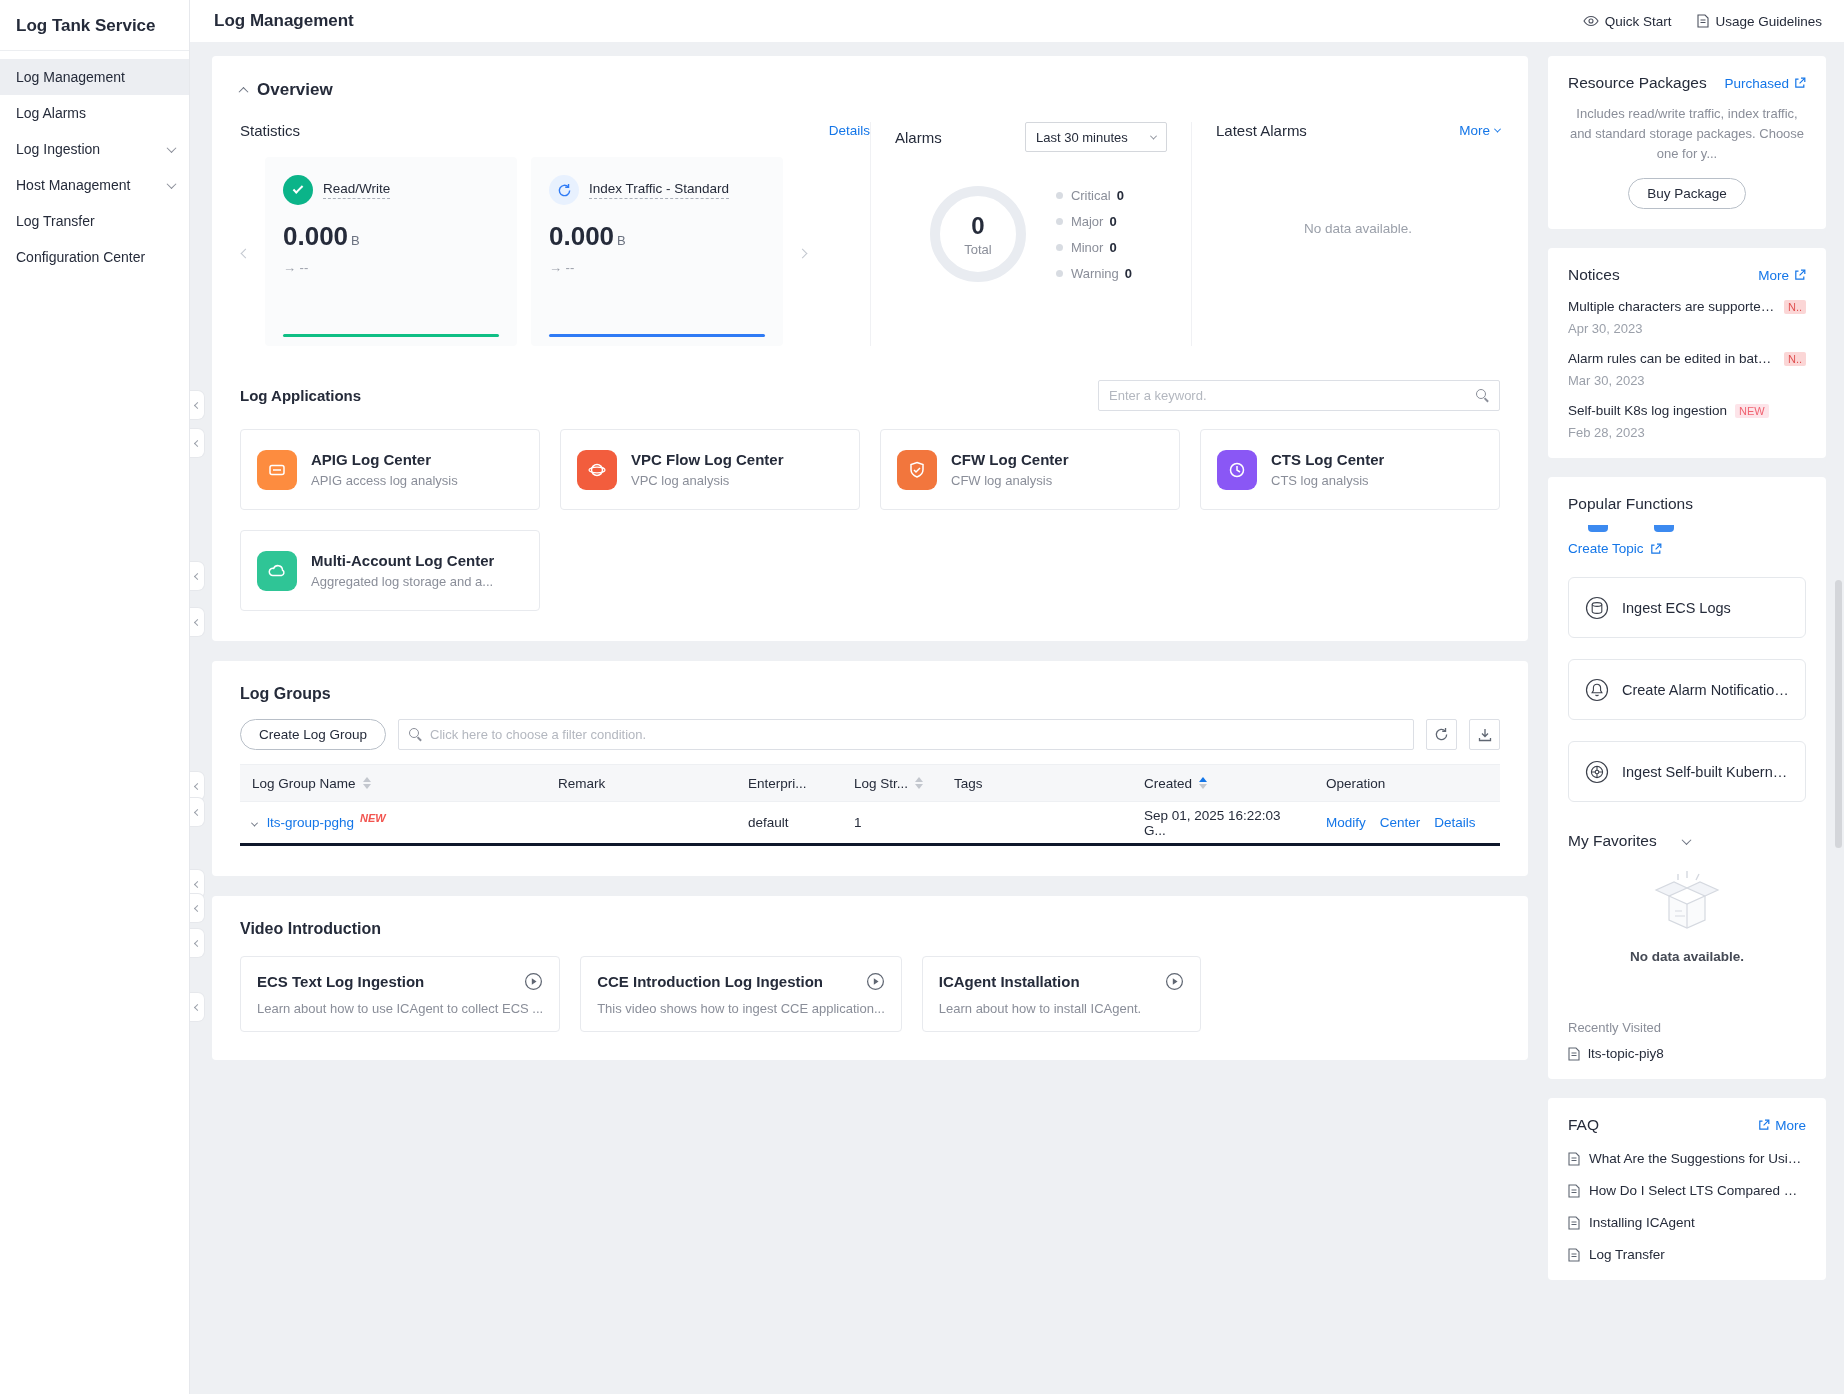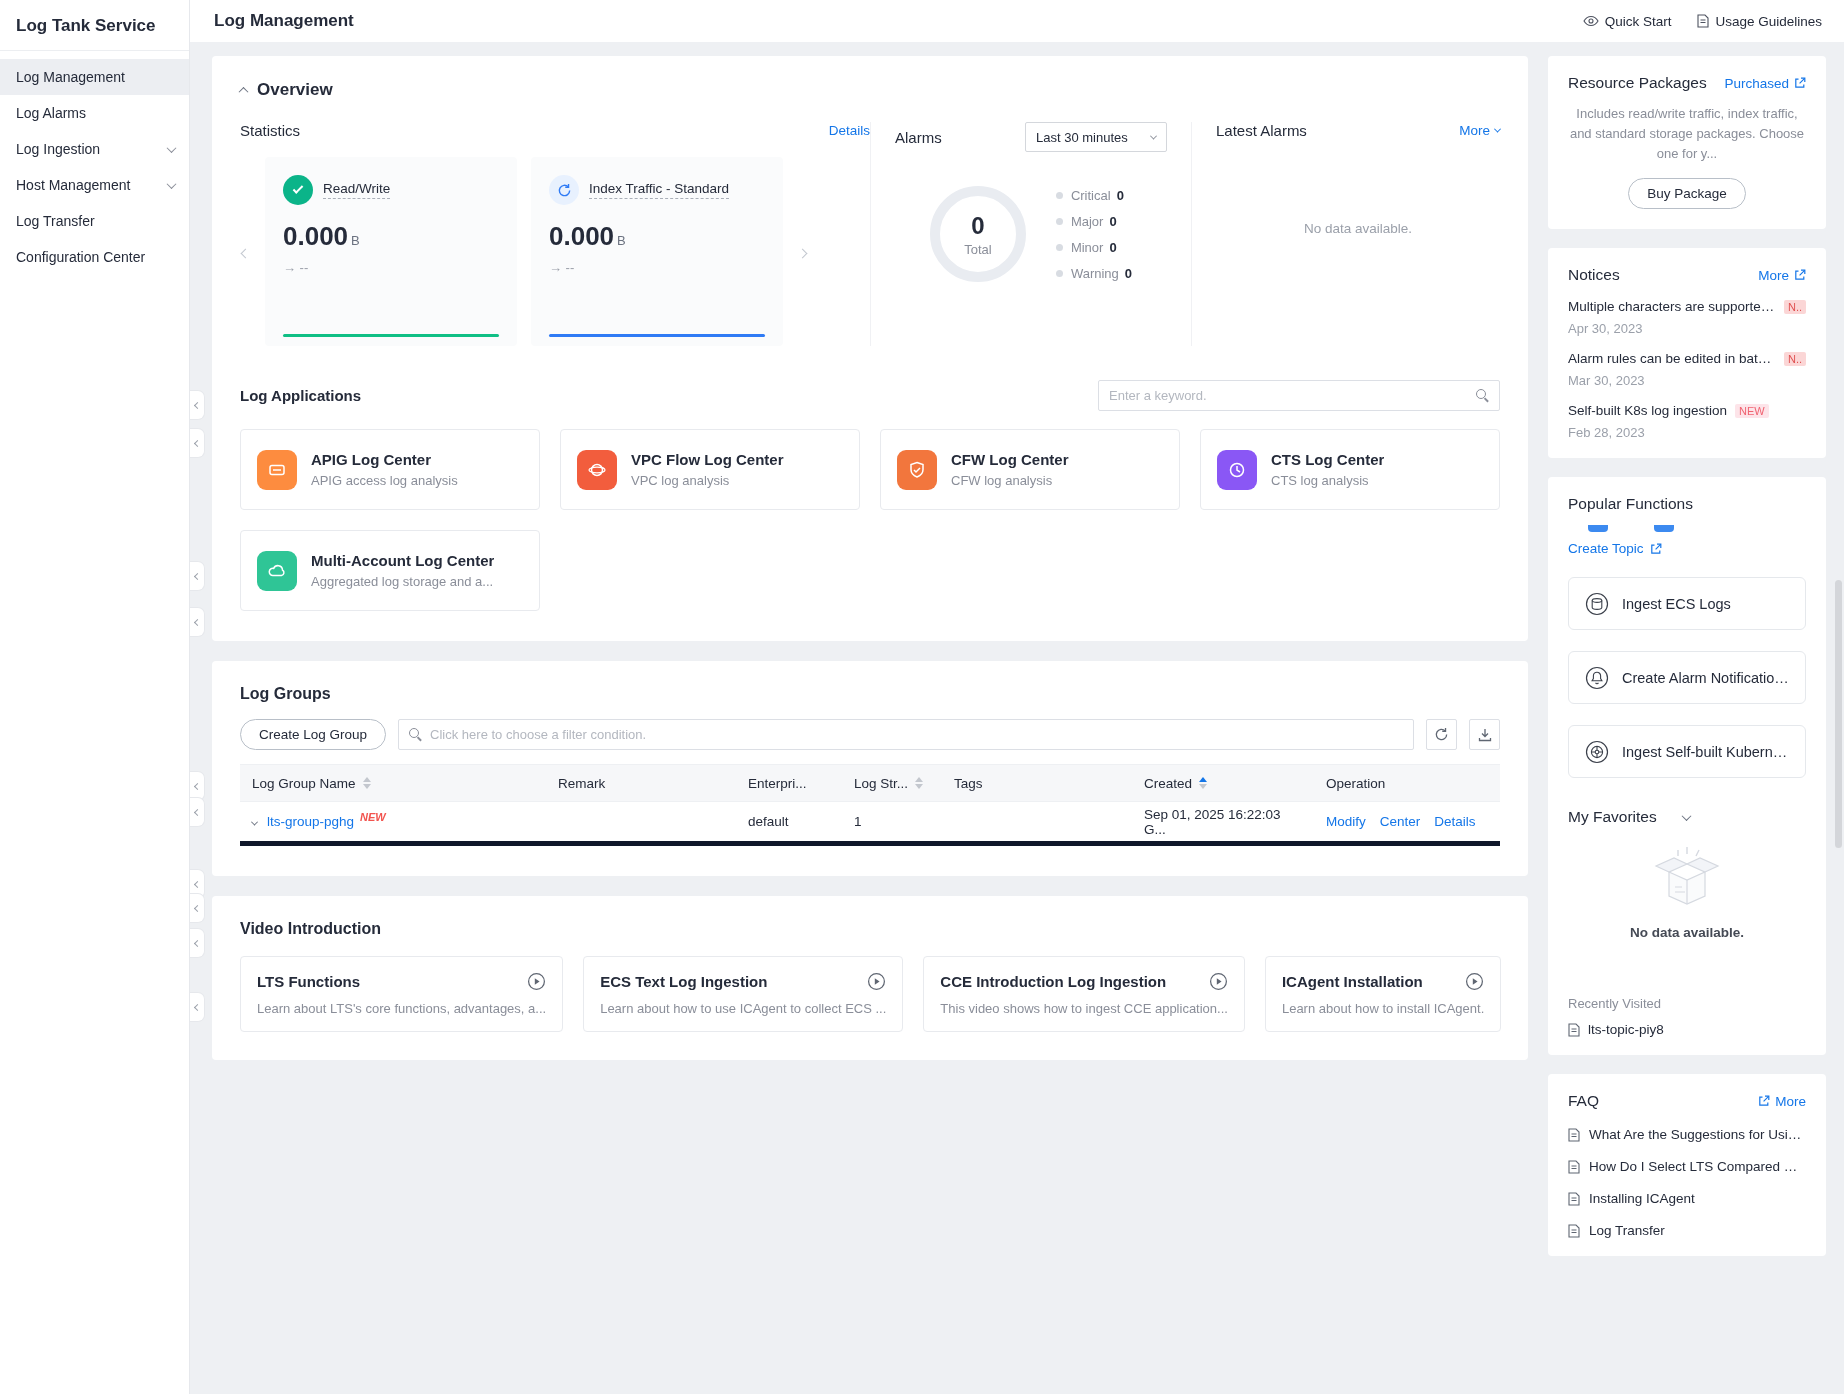--- a/index.html
+++ b/index.html
@@ -112,21 +112,21 @@
   .tbl { margin-top:14px; }
   .tbl-head, .tbl-row { display:grid; grid-template-columns:306px 190px 106px 100px 190px 182px 1fr; align-items:center; }
   .tbl-head { background:#f6f7f9; height:38px; border-top:1px solid #eef0f3; border-bottom:1px solid #eef0f3; }
   .th { font-size:13.5px; color:#252b3a; padding:0 12px; display:flex; align-items:center; position:relative; cursor:pointer; }
   .th:not(:last-child)::after { content:""; position:absolute; right:0; top:11px; bottom:11px; width:1px; background:#e4e7eb; }
   .sort { display:inline-flex; flex-direction:column; gap:2px; margin-left:7px; }
   .sort i { width:0; height:0; border-left:4px solid transparent; border-right:4px solid transparent; }
   .sort .t { border-bottom:5px solid #c3c7ce; }
   .sort .b { border-top:5px solid #c3c7ce; }
   .sort.active .t { border-bottom-color:#1476e8; }
-  .tbl-row { height:44px; border-bottom:5px solid #0f172a; font-size:13.5px; }
+  .tbl-row { height:44px; border-bottom:3px solid #0f172a; font-size:13.5px; }
   .td { padding:0 12px; display:flex; align-items:center; min-width:0; }
   .row-expander { color:#6b7280; margin-right:10px; cursor:pointer; }
   .name-link { color:#1476e8; cursor:pointer; white-space:nowrap; }
   .new-badge { color:#f2544f; font-style:italic; font-weight:bold; font-size:11px; margin-left:6px; position:relative; top:-5px; }
   .op-link { color:#1476e8; cursor:pointer; margin-right:14px; font-size:13.5px; }
 
   
   .video-card { margin-top:20px; padding:24px 28px 28px 28px; }
   .video-grid { display:grid; grid-template-columns:repeat(4,1fr); gap:20px; margin-top:18px; }
   .v-card { border:1px solid #e8eaee; border-radius:4px; padding:15px 16px; cursor:pointer; }
@@ -148,21 +148,21 @@
   .notice-text { font-size:13.5px; color:#252b3a; white-space:nowrap; overflow:hidden; text-overflow:ellipsis; cursor:pointer; }
   .n-badge { flex-shrink:0; font-size:11px; color:#e05252; background:#fbd6d6; border-radius:2px; padding:1px 4px; }
   .n-badge.lite { background:#fde4e9; color:#f06371; }
   .notice-date { font-size:13px; color:#9ba0aa; margin-top:7px; }
 
   .clipped-icons { height:10px; overflow:hidden; margin-top:12px; }
   .clipped-icons .inner { display:flex; gap:46px; padding-left:20px; margin-top:-13px; }
   .mini-ico { width:20px; height:20px; border-radius:4px; background:#3c8af0; }
   .create-topic { margin-top:6px; display:flex; align-items:center; gap:6px; font-size:13.5px; color:#1476e8; cursor:pointer; }
 
-  .pf-btn { height:53px; border:1px solid #e5e8ec; border-radius:6px; display:flex; align-items:center; gap:13px; padding:0 16px; margin-top:21px; font-size:14.5px; cursor:pointer; color:#252b3a; }
+  .pf-btn { height:61px; border:1px solid #e5e8ec; border-radius:6px; display:flex; align-items:center; gap:13px; padding:0 16px; margin-top:21px; font-size:14.5px; cursor:pointer; color:#252b3a; }
   .pf-btn svg { color:#3b404b; flex-shrink:0; }
   .pf-label { white-space:nowrap; overflow:hidden; text-overflow:ellipsis; }
 
   .fav-head { display:flex; align-items:center; gap:26px; margin-top:30px; }
   .fav-head .chev { color:#6b7280; cursor:pointer; }
   .fav-empty { text-align:center; margin-top:18px; }
   .fav-empty-text { font-size:13.5px; color:#454a55; font-weight:bold; margin-top:8px; }
   .recent-label { font-size:13px; color:#8a8e99; margin-top:56px; }
   .recent-item { display:flex; align-items:center; gap:8px; margin-top:11px; font-size:13.5px; color:#252b3a; cursor:pointer; }
   .recent-item svg { color:#5f6672; }
@@ -472,30 +472,20 @@
               </div>
             </div>
           </div>
         </section>
 
         <section class="card video-card">
           <div class="card-title">Video Introduction</div>
           <div class="video-grid">
             <div class="v-card">
               <div class="v-head">
-                  <span class="v-title">LTS Functions</span>
-                <svg width="19" height="19" viewBox="0 0 20 20">
-                    <circle cx="10" cy="10" r="8.3" fill="none" stroke="currentColor" stroke-width="1.3"></circle>
-                    <path d="M8.2 6.6l5 3.4-5 3.4z" fill="currentColor"></path>
-                  </svg>
-              </div>
-              <div class="v-desc">Learn about LTS's core functions, advantages, a...</div>
-            </div>
-            <div class="v-card">
-              <div class="v-head">
                   <span class="v-title">ECS Text Log Ingestion</span>
                 <svg width="19" height="19" viewBox="0 0 20 20">
                     <circle cx="10" cy="10" r="8.3" fill="none" stroke="currentColor" stroke-width="1.3"></circle>
                     <path d="M8.2 6.6l5 3.4-5 3.4z" fill="currentColor"></path>
                   </svg>
               </div>
               <div class="v-desc">Learn about how to use ICAgent to collect ECS ...</div>
             </div>
             <div class="v-card">
               <div class="v-head">

